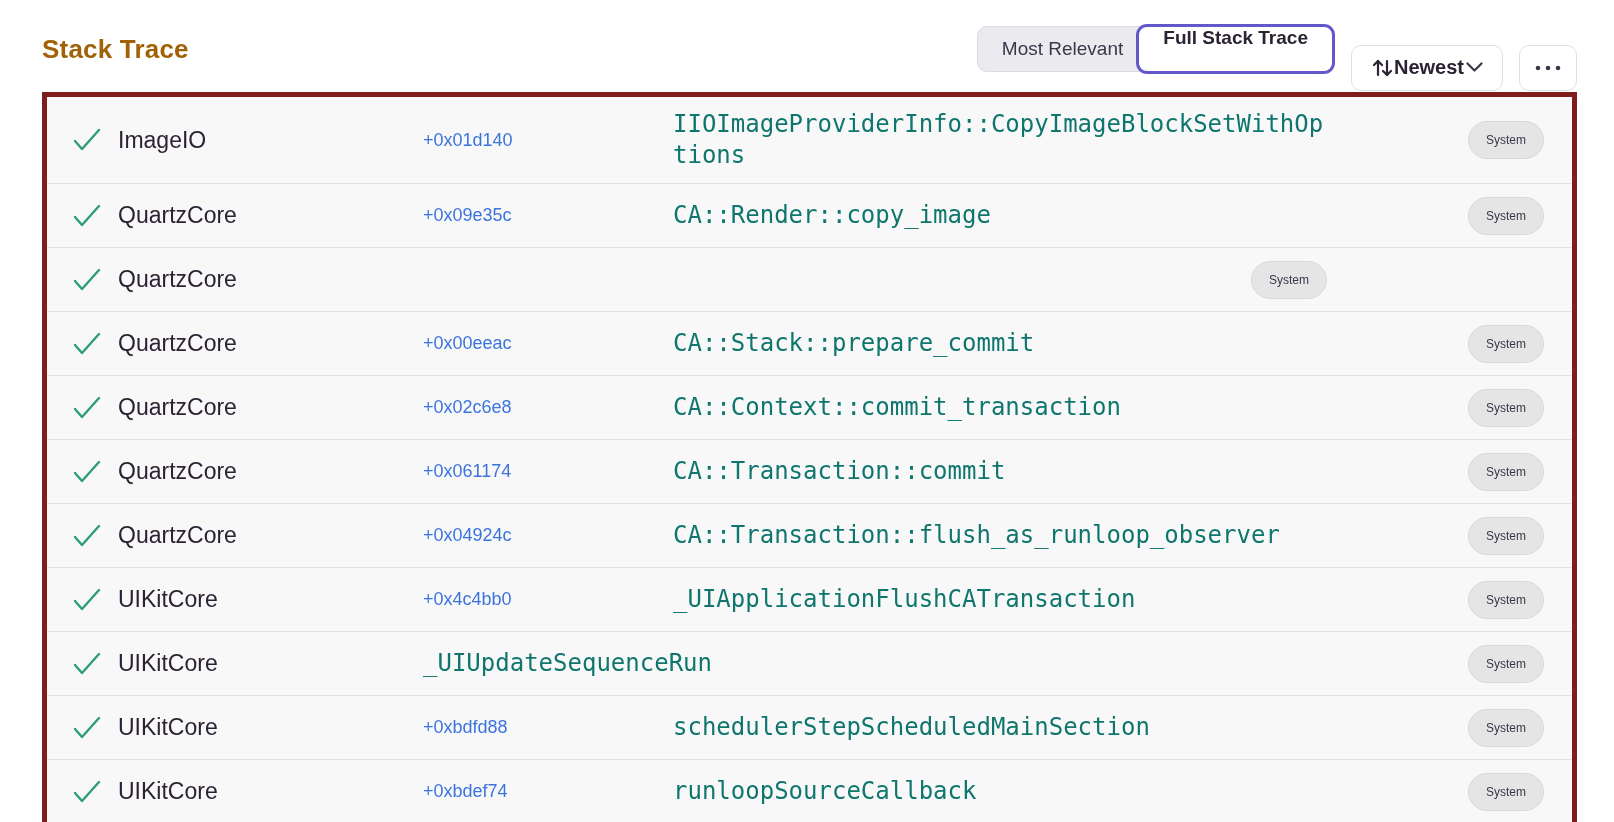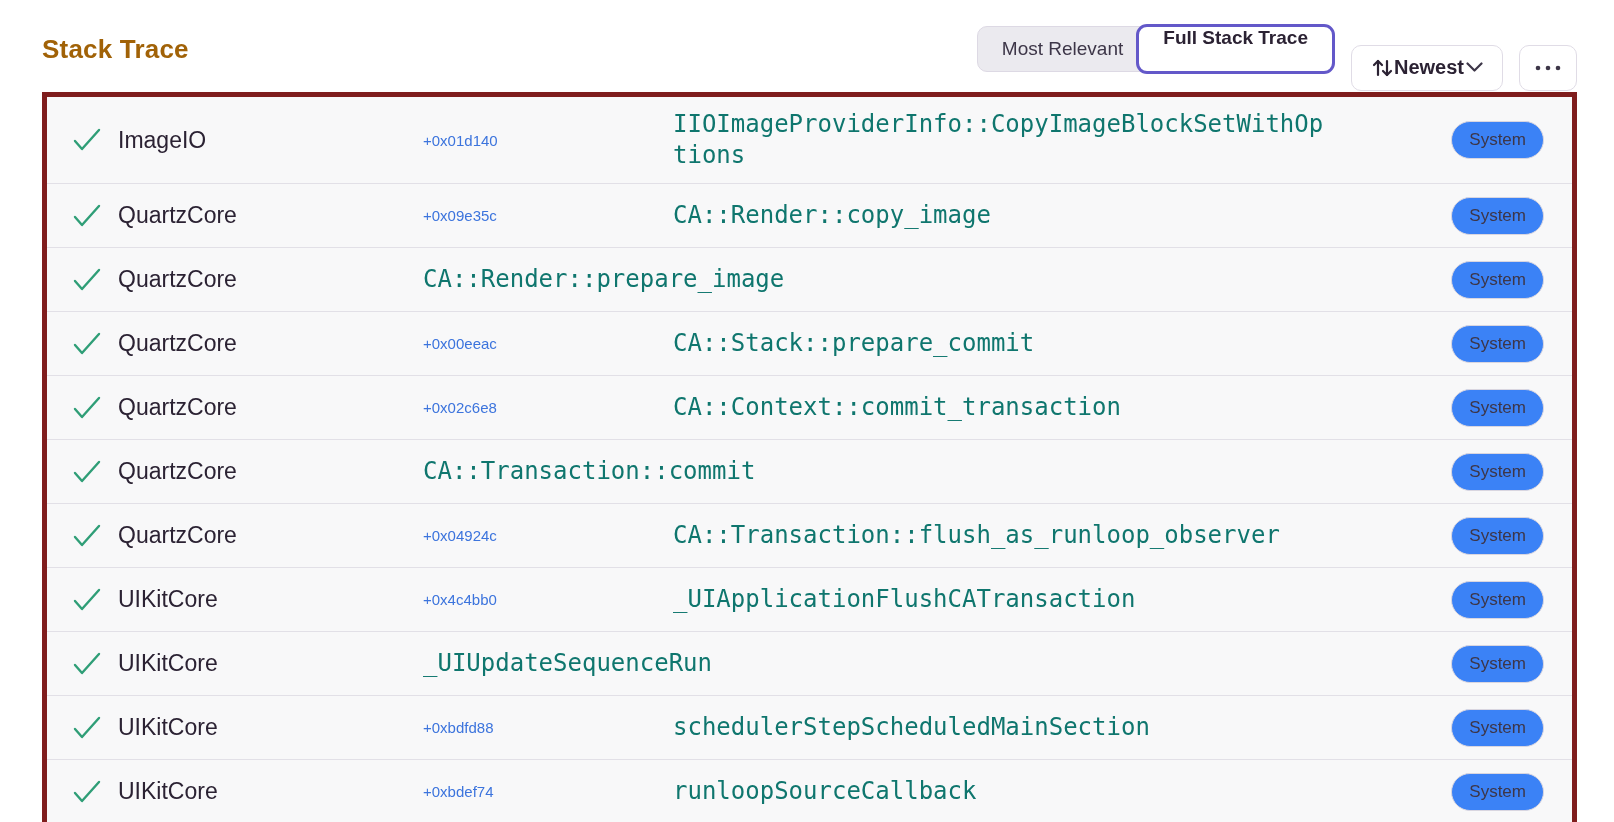--- a/index.html
+++ b/index.html
@@ -81,38 +81,38 @@
   .frame {
     display: grid;
     grid-template-columns: 45px 305px 250px 654px 1fr max-content;
     align-items: center;
     min-height: 64px;
     padding: 12px 28px 12px 26px;
   }
   .frame + .frame { border-top: 1px solid #e2e0e7; }
   .frame-check { display: flex; align-items: center; }
   .frame-module { font-size: 23px; color: #2b2233; }
-  .frame-address { font-size: 15px; color: var(--link, #3c74dd); cursor: pointer; }
+  .frame-address { font-size: 18px; color: var(--link, #3c74dd); cursor: pointer; }
   .frame-function {
     font-family: "DejaVu Sans Mono", monospace;
     font-size: 24px;
     line-height: 31px;
     color: #0f766e;
     word-break: break-all;
     width: 654px;
   }
   .frame-badge {
     justify-self: end;
-    background: #3b82f6;
+    background: #e5e5e5;
     border: 1px solid #d9d6e0;
     border-radius: 999px;
     height: 38px;
     display: flex; align-items: center;
     padding: 0 17px;
-    font-size: 17px;
+    font-size: 12px;
     color: #3d3648;
   }
 </style>
 </head>
 <body>
 
 <div class="toolbar">
   <div class="page-title">Stack Trace</div>
 
   <div class="controls">
@@ -181,21 +181,20 @@
     <span class="frame-badge">System</span>
   </div>
 
   <div class="frame">
     <span class="frame-check">
       <svg width="28" height="24" viewBox="0 0 28 24" fill="none" stroke="#2f9e77" stroke-width="2.4" stroke-linecap="round" stroke-linejoin="round">
         <path d="M2 13 L9 21 L26 2"></path>
       </svg>
     </span>
     <span class="frame-module">QuartzCore</span>
-    <span class="frame-function">CA::Render::prepare_image</span>
     <span></span>
     <span class="frame-badge">System</span>
   </div>
 
   <div class="frame">
     <span class="frame-check">
       <svg width="28" height="24" viewBox="0 0 28 24" fill="none" stroke="#2f9e77" stroke-width="2.4" stroke-linecap="round" stroke-linejoin="round">
         <path d="M2 13 L9 21 L26 2"></path>
       </svg>
     </span>
@@ -219,20 +218,21 @@
     <span class="frame-badge">System</span>
   </div>
 
   <div class="frame">
     <span class="frame-check">
       <svg width="28" height="24" viewBox="0 0 28 24" fill="none" stroke="#2f9e77" stroke-width="2.4" stroke-linecap="round" stroke-linejoin="round">
         <path d="M2 13 L9 21 L26 2"></path>
       </svg>
     </span>
     <span class="frame-module">QuartzCore</span>
+    <span class="frame-address">+0x061174</span>
     <span class="frame-function">CA::Transaction::commit</span>
     <span></span>
     <span class="frame-badge">System</span>
   </div>
 
   <div class="frame">
     <span class="frame-check">
       <svg width="28" height="24" viewBox="0 0 28 24" fill="none" stroke="#2f9e77" stroke-width="2.4" stroke-linecap="round" stroke-linejoin="round">
         <path d="M2 13 L9 21 L26 2"></path>
       </svg>

